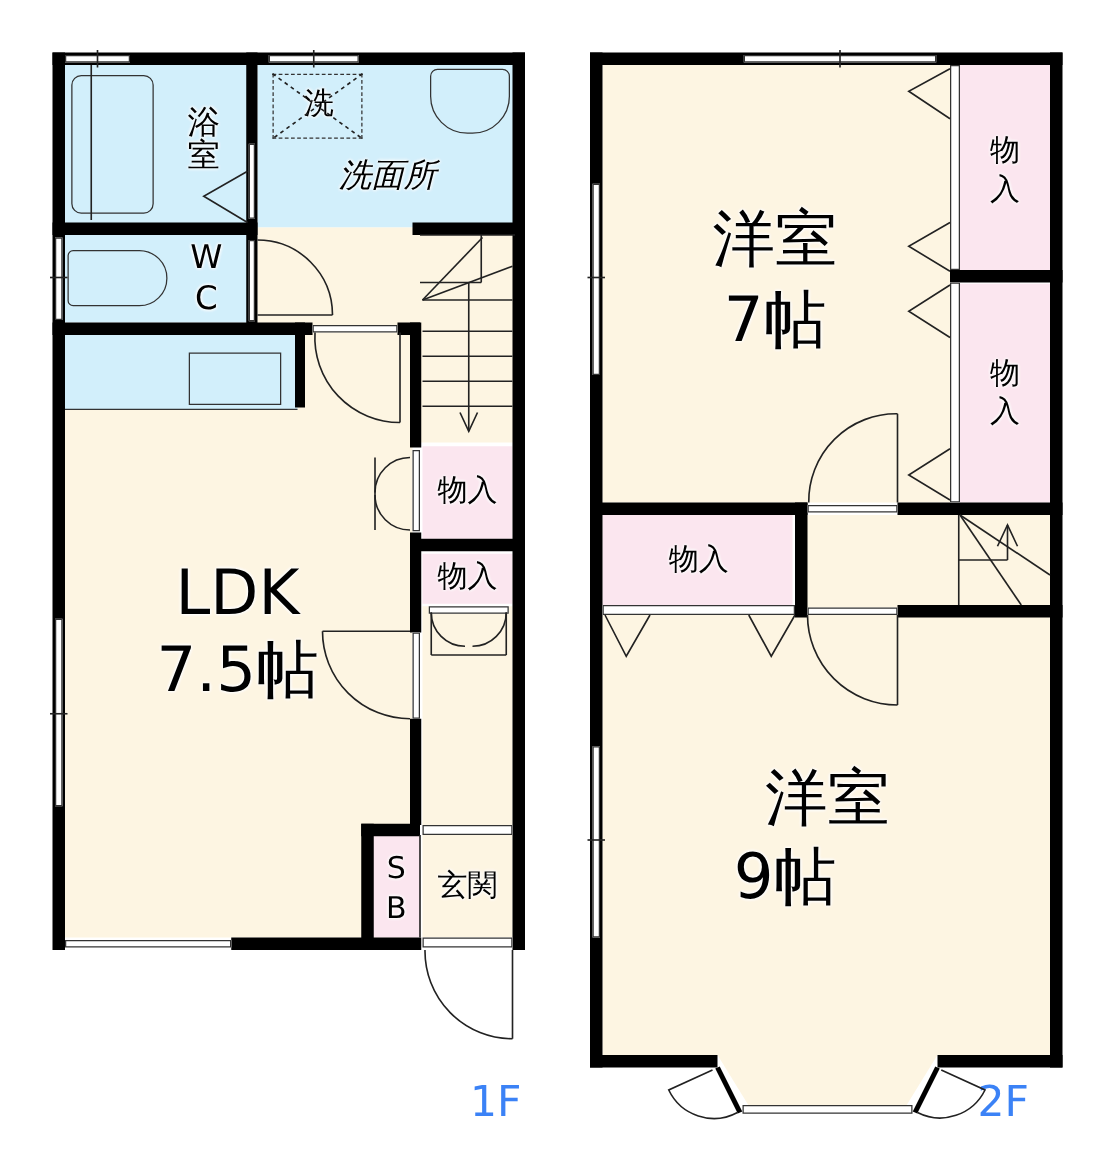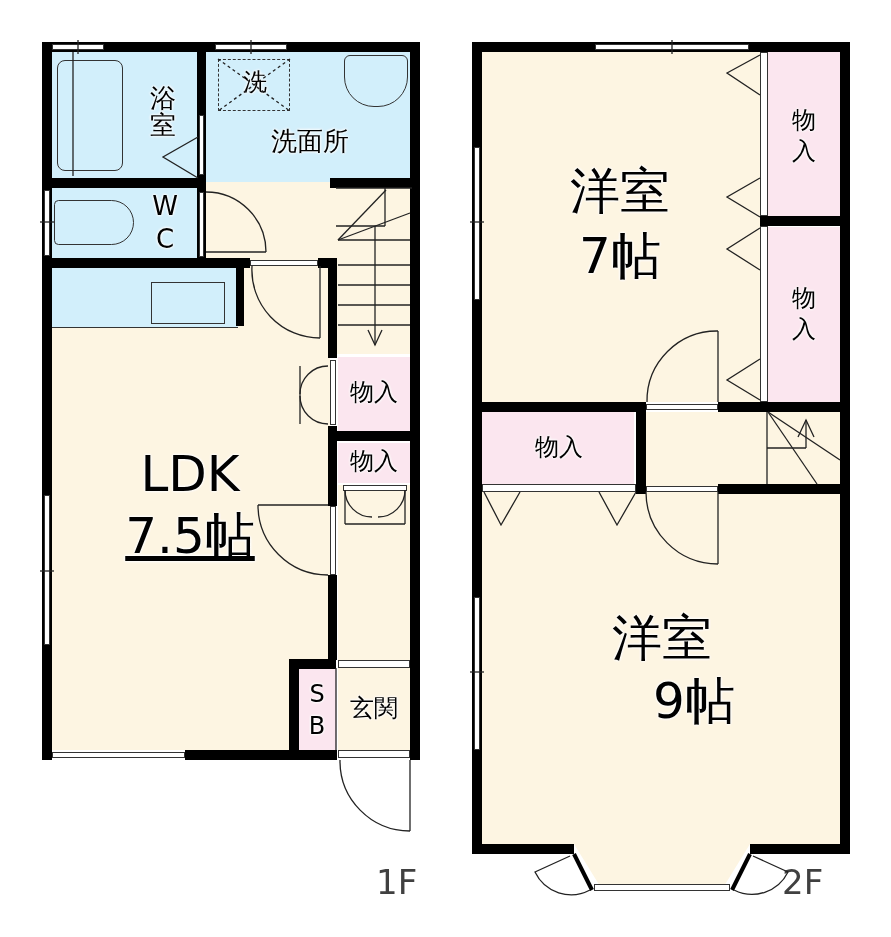--- a/index.html
+++ b/index.html
@@ -7,21 +7,21 @@
   .abs{position:absolute;}
   .wall{position:absolute;background:#000;}
   .floor{position:absolute;background:#fdf5e2;}
   .wet{position:absolute;background:#d2effb;}
   .store{position:absolute;background:#fbe6ef;}
   .win{position:absolute;background:#fff;border:1px solid #333;box-sizing:border-box;}
   .lbl{position:absolute;color:#000;text-align:center;line-height:1.05;white-space:pre-line;text-shadow:0 0 3px #fff,0 0 3px #fff,0 0 3px #fff;}
   .big{font-size:50px;}
   .mid{font-size:26px;}
   .sm{font-size:24px;}
-  .floorlbl{position:absolute;font-size:34px;color:#404040;}
+  .floorlbl{position:absolute;font-size:34px;color:#3b82f6;}
   svg.overlay{position:absolute;left:0;top:0;pointer-events:none;}
 </style>
 </head>
 <body>
 
 <div>
 
   <div class="wet" style="left:52px;top:52px;width:150px;height:130px;"></div>
   <div class="wet" style="left:206px;top:52px;width:206px;height:130px;"></div>
   <div class="wet" style="left:52px;top:188px;width:150px;height:70px;"></div>
@@ -67,25 +67,25 @@
   <div class="win" style="left:250px;top:260px;width:68px;height:6px;"></div>
   <div class="win" style="left:330px;top:360px;width:6px;height:65px;"></div>
   <div class="win" style="left:330px;top:506px;width:6px;height:69px;"></div>
   <div class="win" style="left:343px;top:485px;width:64px;height:6px;"></div>
   <div class="win" style="left:338px;top:660px;width:72px;height:8px;"></div>
   <div class="win" style="left:338px;top:750px;width:72px;height:8px;"></div>
 
   <div class="lbl mid" style="left:143px;top:85px;width:40px;">浴
 室</div>
   <div class="lbl sm" style="left:230px;top:70px;width:50px;">洗</div>
-  <div class="lbl mid" style="left:245px;top:128px;width:130px;">洗面所</div>
+  <div class="lbl mid" style="left:245px;top:128px;width:130px;font-style:italic;">洗面所</div>
   <div class="lbl mid" style="left:145px;top:190px;width:40px;line-height:1.25;">W
 C</div>
   <div class="lbl big" style="left:100px;top:448px;width:180px;">LDK</div>
-  <div class="lbl big" style="left:90px;top:510px;width:200px;text-decoration:underline;">7.5帖</div>
+  <div class="lbl big" style="left:90px;top:510px;width:200px;">7.5帖</div>
   <div class="lbl sm" style="left:338px;top:380px;width:72px;">物入</div>
   <div class="lbl sm" style="left:338px;top:449px;width:72px;">物入</div>
   <div class="lbl sm" style="left:298px;top:678px;width:38px;line-height:1.35;">S
 B</div>
   <div class="lbl sm" style="left:338px;top:696px;width:72px;">玄関</div>
   <div class="floorlbl" style="left:376px;top:862px;">1F</div>
 </div>
 
 <div>
   <div class="floor" style="left:482px;top:52px;width:282px;height:350px;"></div>
@@ -118,21 +118,21 @@
   <div class="win" style="left:594px;top:884px;width:136px;height:7px;"></div>
 
   <div class="lbl big" style="left:530px;top:165px;width:180px;">洋室</div>
   <div class="lbl big" style="left:530px;top:230px;width:180px;">7帖</div>
   <div class="lbl sm" style="left:768px;top:105px;width:72px;line-height:1.3;">物
 入</div>
   <div class="lbl sm" style="left:768px;top:283px;width:72px;line-height:1.3;">物
 入</div>
   <div class="lbl sm" style="left:482px;top:435px;width:154px;">物入</div>
   <div class="lbl big" style="left:572px;top:612px;width:180px;">洋室</div>
-  <div class="lbl big" style="left:604px;top:675px;width:180px;">9帖</div>
+  <div class="lbl big" style="left:538px;top:675px;width:180px;">9帖</div>
   <div class="floorlbl" style="left:782px;top:862px;">2F</div>
 </div>
 
 <svg class="overlay" width="891" height="937" fill="none" stroke="#222" stroke-width="1.3">
 
   <line x1="78" y1="40" x2="78" y2="54"></line>
     <line x1="251" y1="40" x2="251" y2="54"></line>
   <line x1="40" y1="222" x2="54" y2="222"></line>
     <line x1="40" y1="571" x2="54" y2="571"></line>
 

